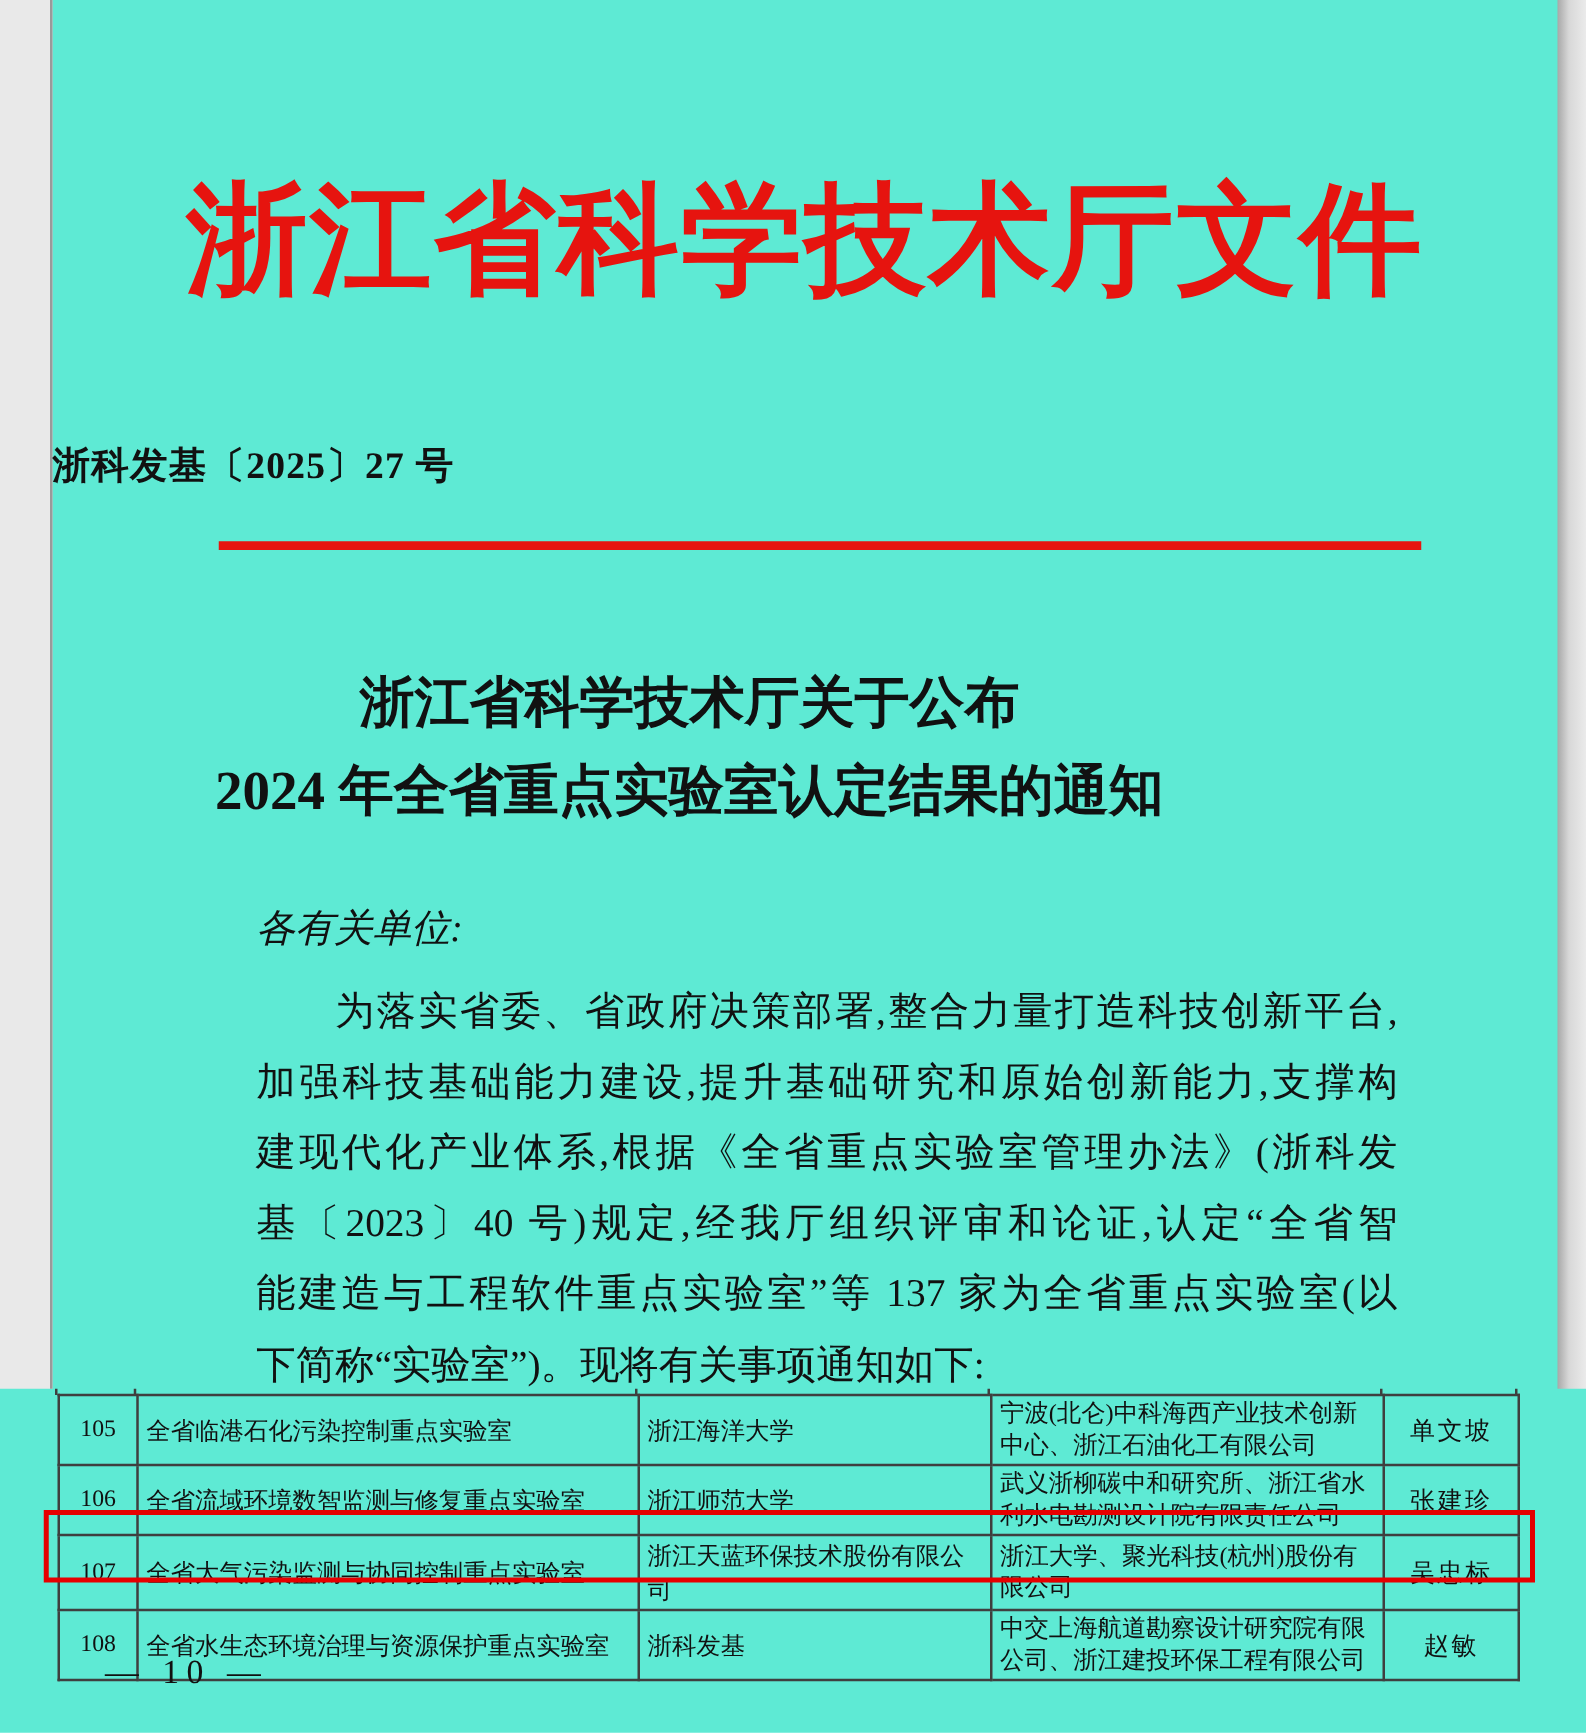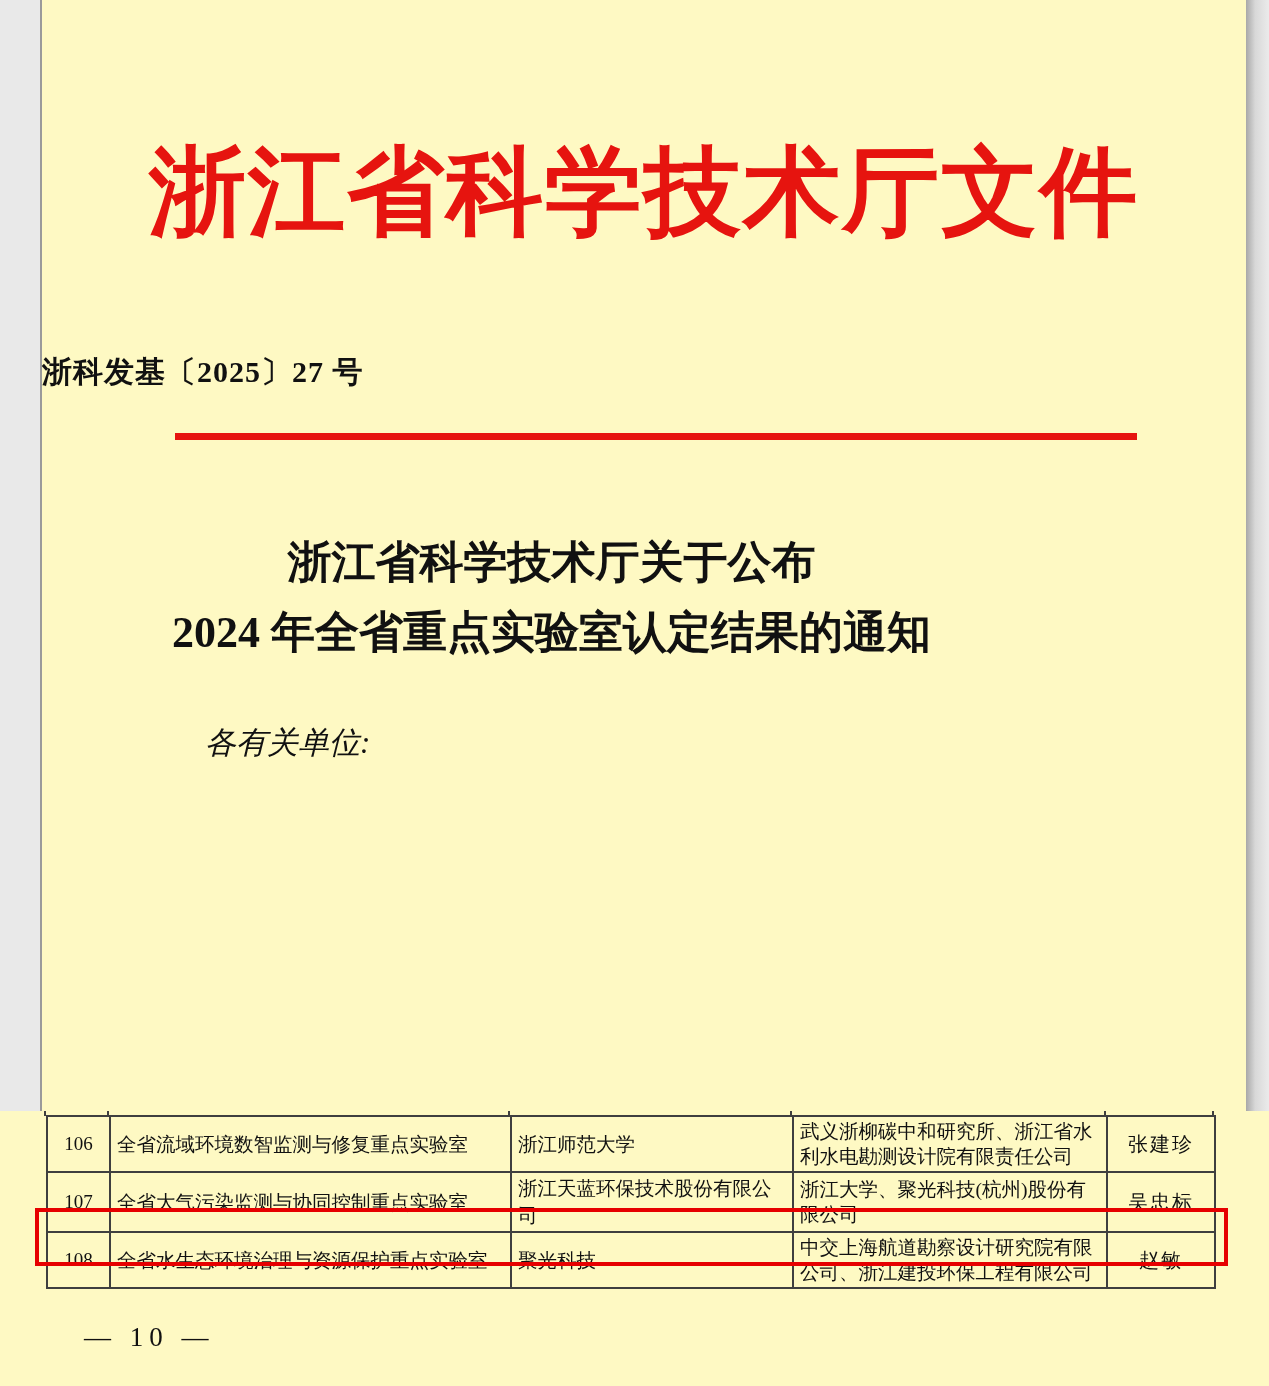--- a/index.html
+++ b/index.html
@@ -1,18 +1,18 @@
 <!DOCTYPE html>
 <html><head>
 <meta charset="utf-8">
 <style>
   html,body{margin:0;padding:0;}
   .canvas{
     position:relative; width:1269px; height:1386px;
-    background:#fef9c3; overflow:hidden;
+    background:#5eead4; overflow:hidden;
     font-family:"Liberation Serif","DejaVu Serif",serif;
     color:#111;
   }
   
   .margin-left{
     position:absolute; left:0; top:0; width:40px; height:1111px;
     background:#e9e9e9; border-right:2px solid #9a9a9a;
   }
   .margin-right{
     position:absolute; left:1246px; top:0; width:23px; height:1111px;
@@ -82,57 +82,72 @@
 
   <div class="doc-no">浙科发基〔2025〕27 号</div>
 
   <div class="red-rule"></div>
 
   <div class="notice-title l1">浙江省科学技术厅关于公布</div>
   <div class="notice-title l2">2024 年全省重点实验室认定结果的通知</div>
 
   <div class="salutation">各有关单位:</div>
 
+  <div class="body-text">
+    <div class="line fill indent">为落实省委、省政府决策部署,整合力量打造科技创新平台,</div>
+    <div class="line fill">加强科技基础能力建设,提升基础研究和原始创新能力,支撑构</div>
+    <div class="line fill">建现代化产业体系,根据《全省重点实验室管理办法》(浙科发</div>
+    <div class="line fill">基〔2023〕40 号)规定,经我厅组织评审和论证,认定“全省智</div>
+    <div class="line fill">能建造与工程软件重点实验室”等 137 家为全省重点实验室(以</div>
+    <div class="line">下简称“实验室”)。现将有关事项通知如下:</div>
+  </div>
 
   <div class="table-section">
 
     <div class="stub" style="left:44px"></div>
     <div class="stub" style="left:107px"></div>
     <div class="stub" style="left:508px"></div>
     <div class="stub" style="left:790px"></div>
     <div class="stub" style="left:1104px"></div>
     <div class="stub" style="left:1212px"></div>
 
     <table class="lab-table">
       <colgroup>
         <col style="width:63px">
           <col style="width:401px">
           <col style="width:282px">
         <col style="width:314px">
           <col style="width:108px">
       </colgroup>
       <tbody>
+          <tr style="height:52px">
+        <td class="c-no">105</td>
+        <td class="c-lab">全省临港石化污染控制重点实验室</td>
+        <td class="c-host">浙江海洋大学</td>
+        <td class="c-part">宁波(北仑)中科海西产业技术创新中心、浙江石油化工有限公司</td>
+        <td class="c-dir">单文坡</td>
+      </tr>
       <tr style="height:46px">
         <td class="c-no">106</td>
         <td class="c-lab">全省流域环境数智监测与修复重点实验室</td>
         <td class="c-host">浙江师范大学</td>
         <td class="c-part">武义浙柳碳中和研究所、浙江省水利水电勘测设计院有限责任公司</td>
         <td class="c-dir">张建珍</td>
       </tr>
       <tr style="height:52px">
         <td class="c-no">107</td>
         <td class="c-lab">全省大气污染监测与协同控制重点实验室</td>
         <td class="c-host">浙江天蓝环保技术股份有限公司</td>
         <td class="c-part">浙江大学、聚光科技(杭州)股份有限公司</td>
         <td class="c-dir">吴忠标</td>
       </tr>
       <tr style="height:47px">
         <td class="c-no">108</td>
         <td class="c-lab">全省水生态环境治理与资源保护重点实验室</td>
-        <td class="c-host">聚光科技</td>
+        <td class="c-host">浙科发基</td>
         <td class="c-part">中交上海航道勘察设计研究院有限公司、浙江建投环保工程有限公司</td>
         <td class="c-dir">赵敏</td>
       </tr>
     </tbody>
       </table>
 
     <div class="highlight-box"></div>
 
     <div class="page-no">— 10 —</div>
   </div>

